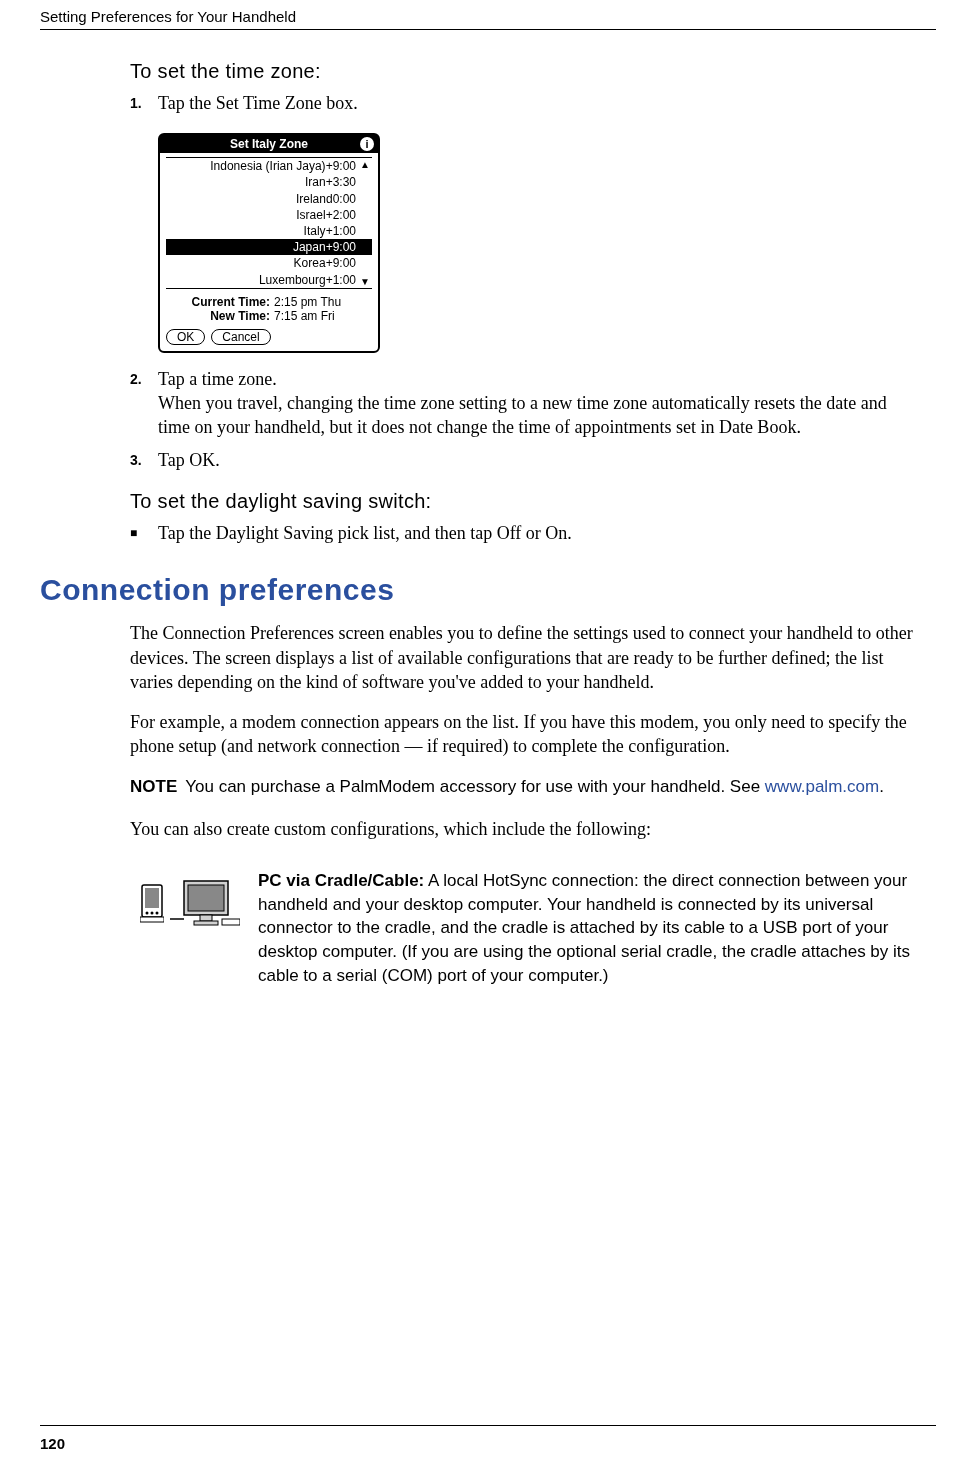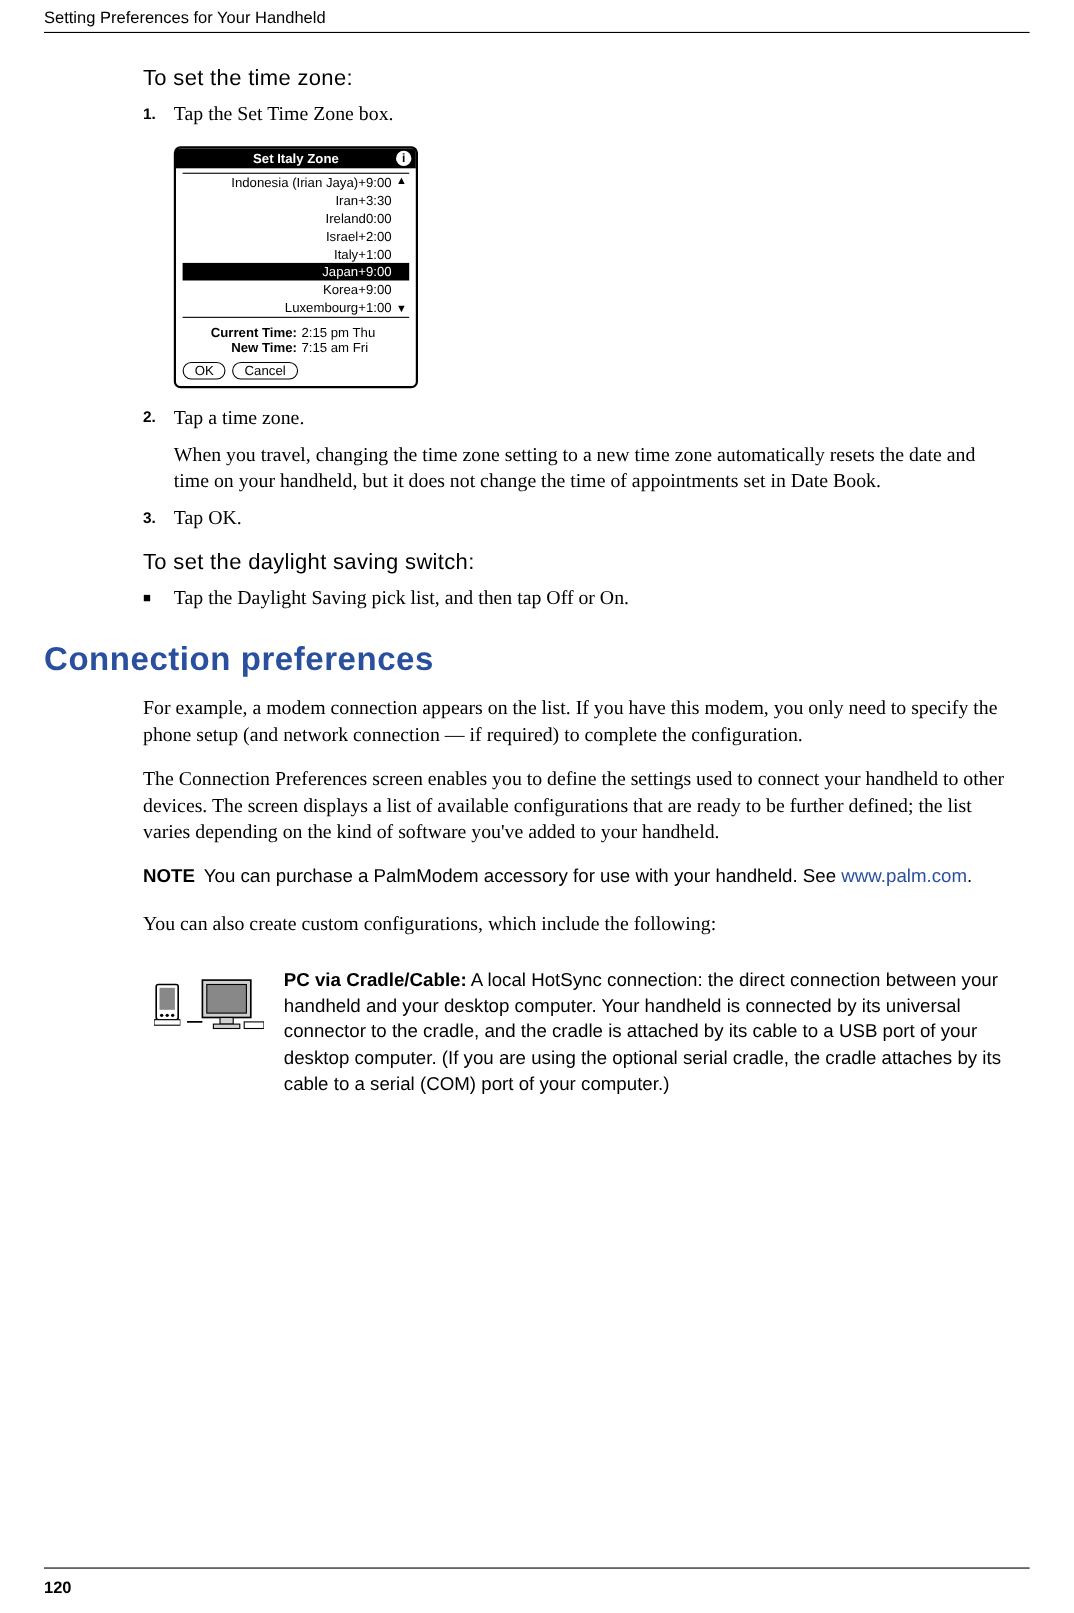--- a/index.html
+++ b/index.html
@@ -55,21 +55,20 @@
       font-family: Arial, Helvetica, sans-serif;
       font-weight: bold;
       font-size: 14px;
       min-width: 28px;
       padding-top: 3px;
     }
     ol.steps li .step-body {
       flex: 1;
     }
     ol.steps li .step-body p {
-      margin-top: 10px;
     }
     .bullet-list {
       list-style: none;
       margin-bottom: 20px;
     }
     .bullet-list li {
       display: flex;
       font-size: 18px;
       line-height: 1.35;
     }
@@ -302,22 +301,22 @@
   <h3 class="subheading">To set the daylight saving switch:</h3>
   <ul class="bullet-list">
     <li>
       <span class="bullet">■</span>
       <span>Tap the Daylight Saving pick list, and then tap Off or On.</span>
     </li>
   </ul>
 
   <h2 class="section-title">Connection preferences</h2>
 
+  <p class="para">The Connection Preferences screen enables you to define the settings used to connect your handheld to other devices. The screen displays a list of available configurations that are ready to be further defined; the list varies depending on the kind of software you've added to your handheld.</p>
   <p class="para">For example, a modem connection appears on the list. If you have this modem, you only need to specify the phone setup (and network connection — if required) to complete the configuration.</p>
-  <p class="para">The Connection Preferences screen enables you to define the settings used to connect your handheld to other devices. The screen displays a list of available configurations that are ready to be further defined; the list varies depending on the kind of software you've added to your handheld.</p>
 
   <p class="note">
     <span class="note-label">NOTE</span><span>You can purchase a PalmModem accessory for use with your handheld. See </span><span class="link">www.palm.com</span><span>.</span>
   </p>
 
   <p class="para">You can also create custom configurations, which include the following:</p>
 
   <div class="conn-block">
     <div class="conn-icon">
       <svg class="handheld-svg" width="24" height="40" viewBox="0 0 24 40">

